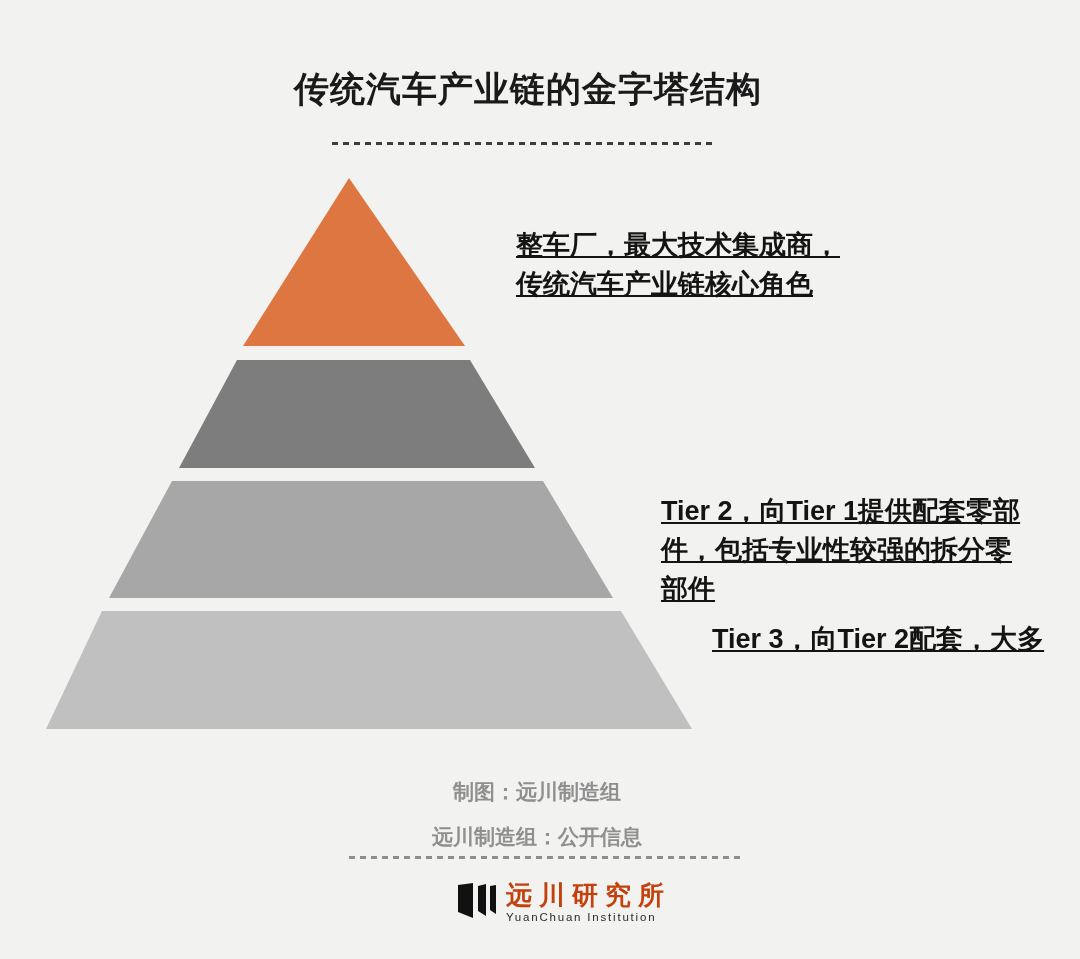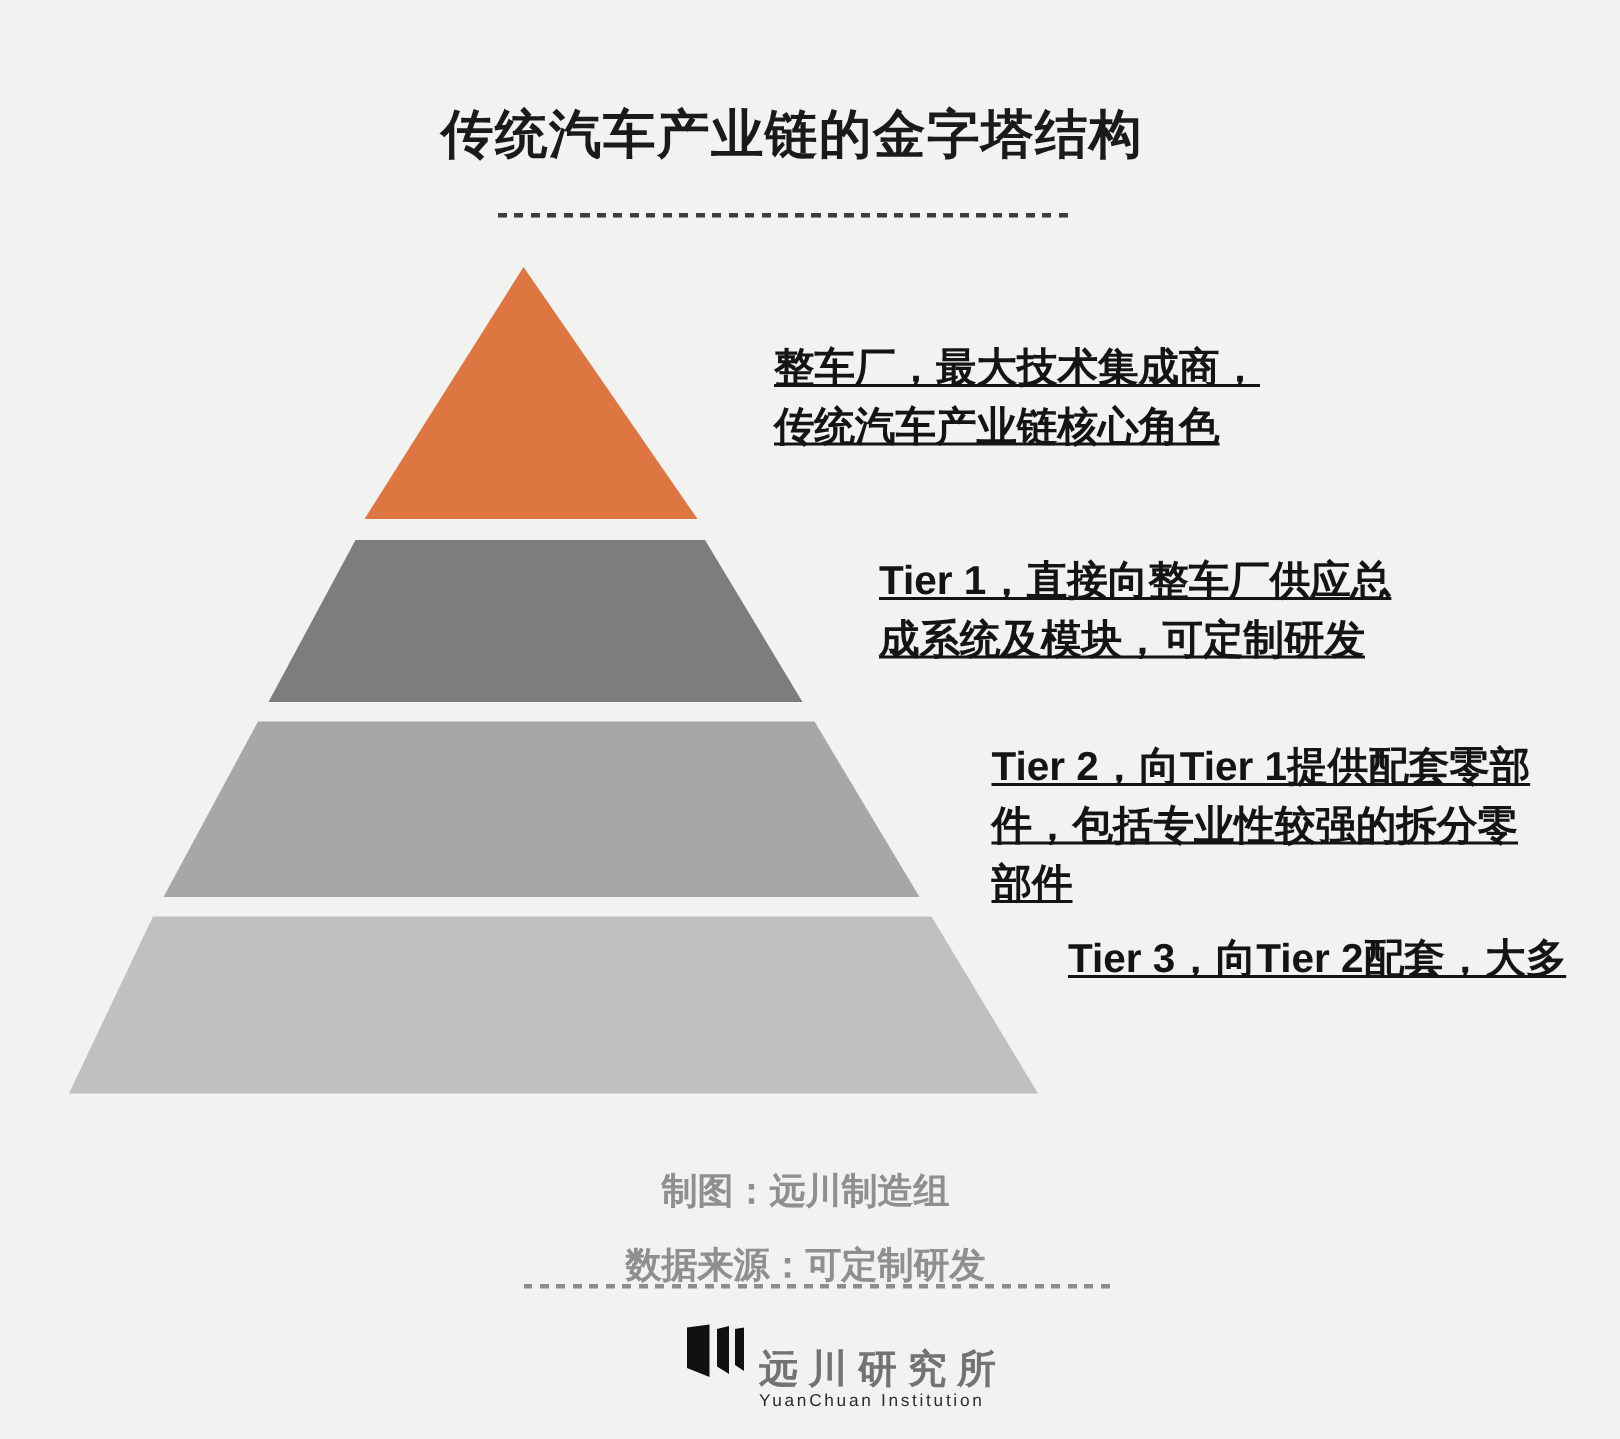--- a/index.html
+++ b/index.html
@@ -54,38 +54,38 @@
   .label-0 { left: 516px; top: 226px; }
   .label-1 { left: 586px; top: 368px; }
   .label-2 { left: 661px; top: 492px; }
   .label-3 { left: 712px; top: 620px; }
   .credits {
     position: absolute;
     left: 0; right: 6px; top: 778px;
     text-align: center;
     color: #8f8f8f;
     font-weight: 700;
-    font-size: 24px;
+    font-size: 21px;
   }
   .credits .credit-line { margin-bottom: 17px; }
   .logo {
     position: absolute;
     left: 452px; top: 879px;
     display: flex;
     align-items: flex-start;
   }
   .logo-bars { width: 50px; height: 50px; display: block; }
   .logo-text { margin-left: 4px; }
   .logo-cn {
     font-size: 26px;
     font-weight: 600;
     letter-spacing: 7px;
-    color: #737373;
+    color: #c2410c;
     line-height: 28px;
-    margin-top: 19px;
+    margin-top: 2px;
     white-space: nowrap;
   }
   .logo-en {
     font-size: 11.5px;
     font-weight: 400;
     letter-spacing: 1.8px;
     color: #2a2a2a;
     margin-top: 2px;
     white-space: nowrap;
   }
@@ -104,38 +104,34 @@
     <polygon points="237,360 470,360 535,468 179,468" fill="#7d7d7d"></polygon>
     <polygon points="172,481 543,481 613,598 109,598" fill="#a7a7a7"></polygon>
     <polygon points="102,611 621,611 692,729 46,729" fill="#c0c0c0"></polygon>
   </svg>
 
   <div class="tier-label label-0">
     <div>整车厂，最大技术集成商，</div>
     <div>传统汽车产业链核心角色</div>
   </div>
 
-  <div class="tier-label label-1">
-    <div>Tier 1，直接向整车厂供应总</div>
-    <div>成系统及模块，可定制研发</div>
-  </div>
 
   <div class="tier-label label-2">
     <div>Tier 2，向Tier 1提供配套零部</div>
     <div>件，包括专业性较强的拆分零</div>
     <div>部件</div>
   </div>
 
   <div class="tier-label label-3">
     <div>Tier 3，向Tier 2配套，大多</div>
   </div>
 
   <div class="credits">
     <div class="credit-line">制图：远川制造组</div>
-    <div class="credit-line">数据来源：可定制研发</div>
+    <div class="credit-line">远川制造组：公开信息</div>
   </div>
 
   <div class="dash dash-bottom"></div>
 
   <div class="logo">
     <svg class="logo-bars" viewBox="0 0 50 50" aria-hidden="true">
       <polygon points="6,6 21,4 21,39 6,33" fill="#111111"></polygon>
       <polygon points="26,7 34,5 34,37 26,32" fill="#111111"></polygon>
       <polygon points="38,7 44,6 44,35 38,31" fill="#111111"></polygon>
     </svg>

